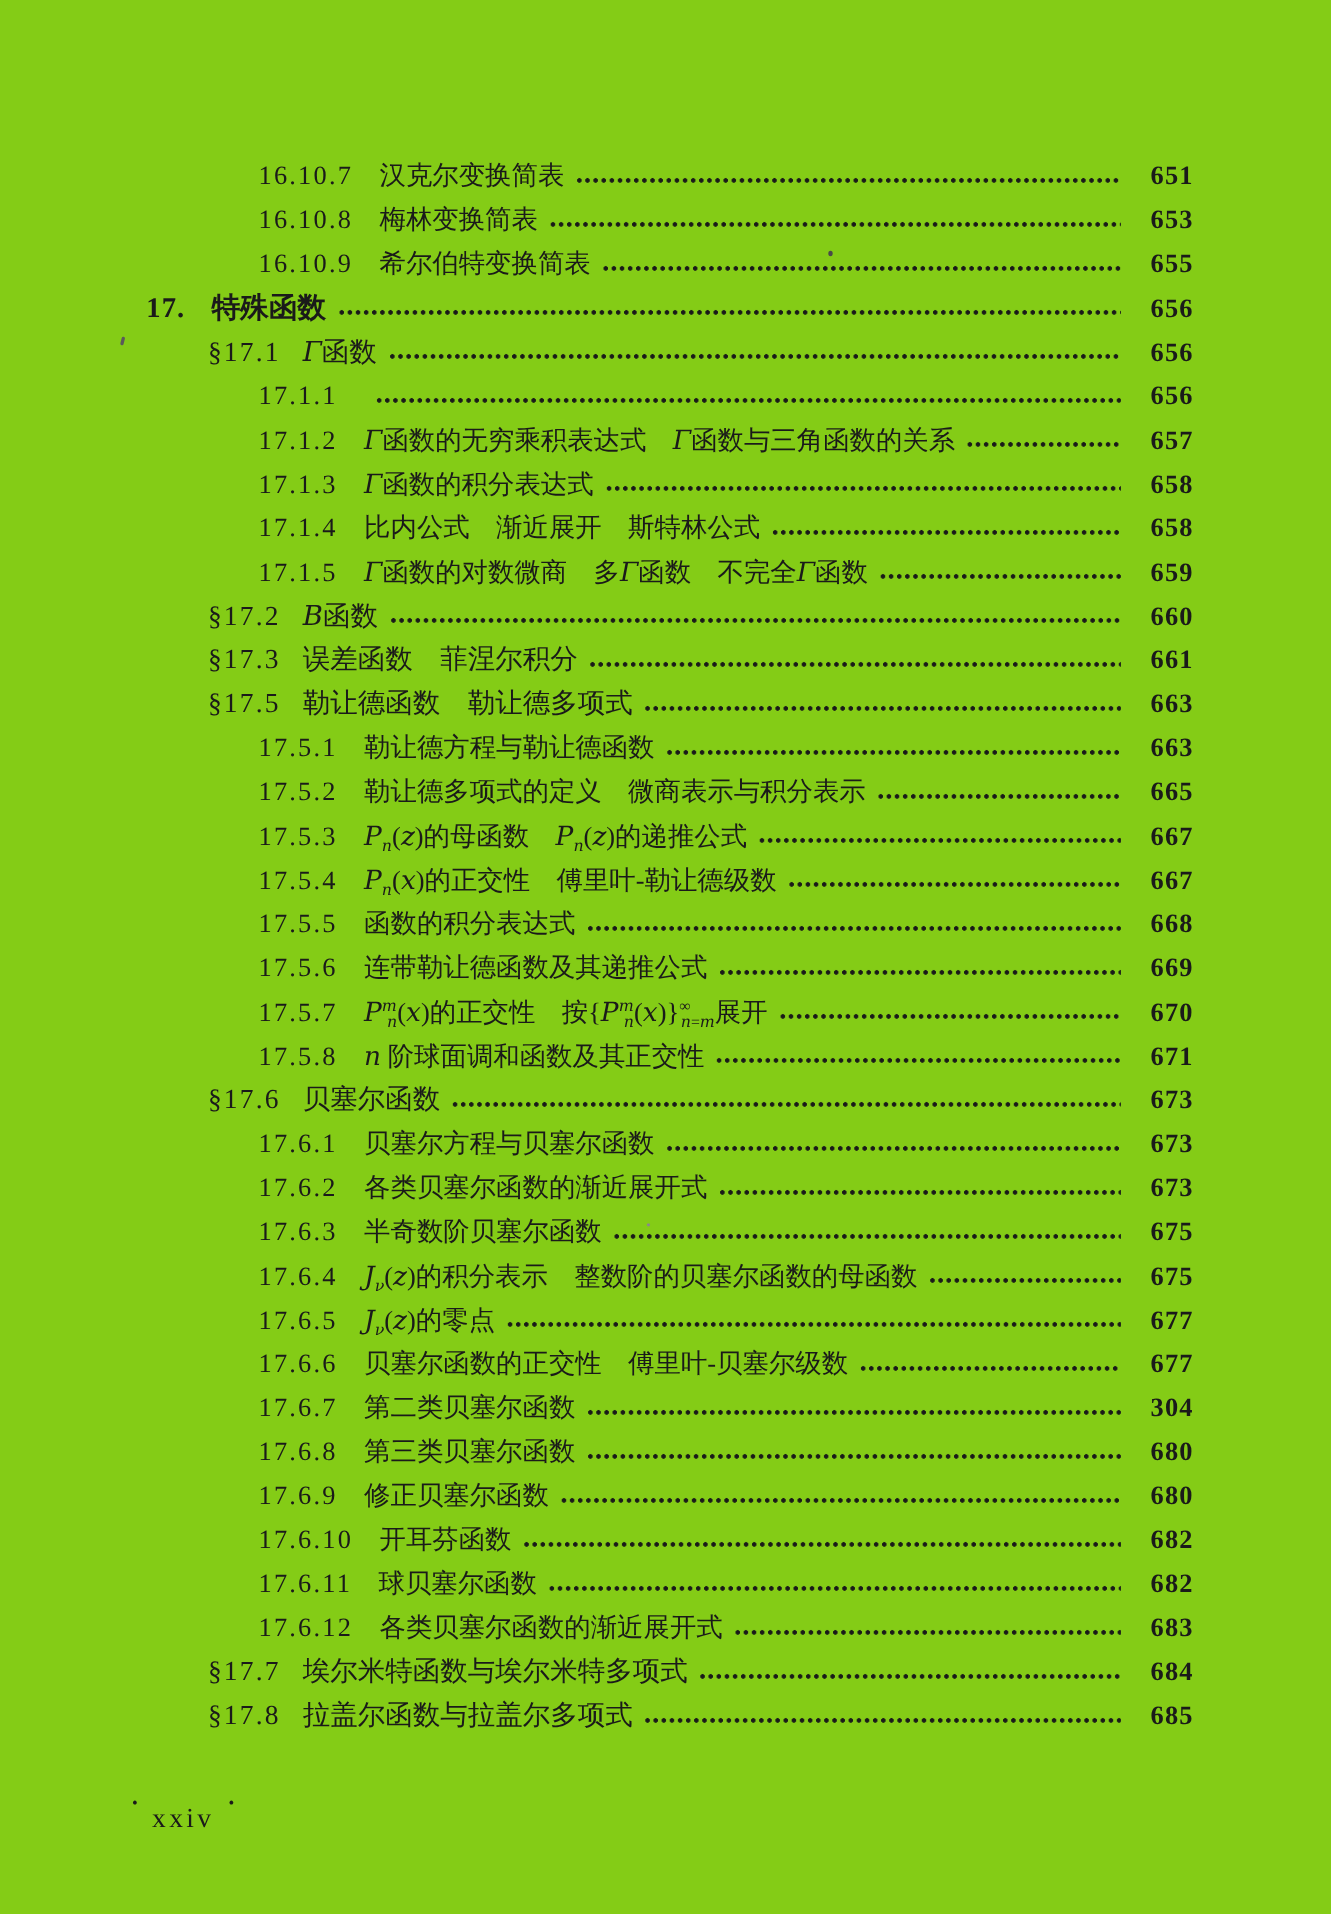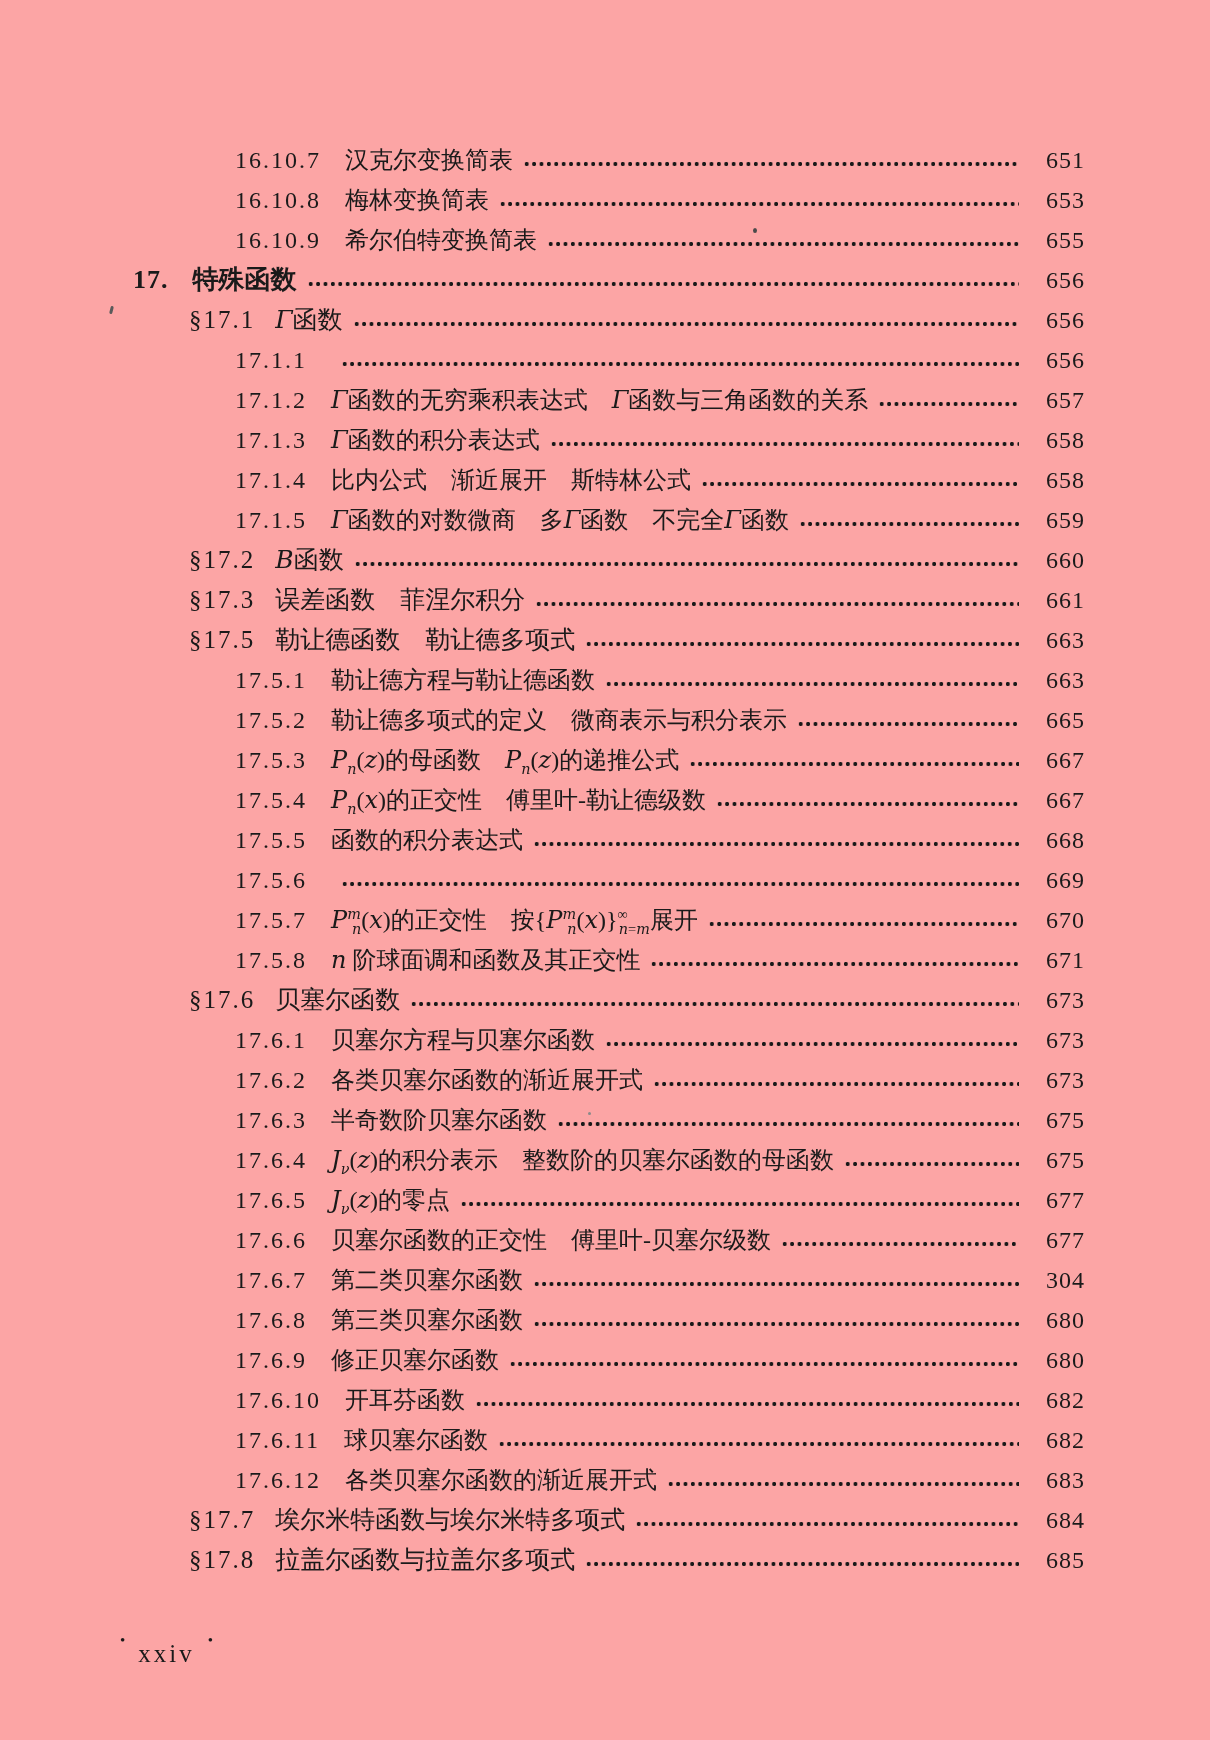--- a/index.html
+++ b/index.html
@@ -1,19 +1,19 @@
 <!DOCTYPE html>
 <html><head>
 <meta charset="utf-8">
 <style>
   html,body{margin:0;padding:0;}
   body{width:1210px;height:1740px;background:#f4f4f2;}
   .page{
     position:relative;width:1210px;height:1740px;overflow:hidden;
-    background:#fca5a5;
+    background:#84cc16;
     color:#1a1a1a;
     font-family:"Liberation Serif","DejaVu Serif",serif;
   }
   .toc{position:absolute;left:133px;top:140px;width:952px;}
   .row{display:flex;align-items:baseline;height:40px;line-height:40px;white-space:nowrap;}
   .lvl-sub{padding-left:102px;font-size:24px;}
   .lvl-section{padding-left:56px;font-size:25px;}
   .lvl-chapter{padding-left:0;font-size:26px;font-weight:bold;}
   .num{flex:0 0 auto;letter-spacing:2px;margin-right:24px;}
   .lvl-chapter .num{letter-spacing:1px;}
@@ -25,21 +25,21 @@
   sub{vertical-align:sub;}
   sup + sub{margin-left:-0.62em;}
   .leader{
     flex:1 1 auto;align-self:stretch;min-width:14px;
     margin-left:10px;margin-right:14px;
     background-image:radial-gradient(circle,#191919 1.8px,rgba(0,0,0,0) 2.3px);
     background-size:7.4px 8px;
     background-repeat:repeat-x;
     background-position:0 62%;
   }
-  .page-num{flex:0 0 auto;min-width:52px;text-align:right;font-size:24px;letter-spacing:1px;font-weight:400;}
+  .page-num{flex:0 0 auto;min-width:52px;text-align:right;font-size:24px;letter-spacing:1px;font-weight:700;}
   .footer{position:absolute;left:120px;top:1612px;display:flex;align-items:center;gap:13px;font-size:24px;}
   .footer .dot{font-size:15px;line-height:1;}
   .footer .roman{letter-spacing:3px;font-size:25px;margin-top:28px;}
   
   .speck{position:absolute;border-radius:50%;}
   .speck-1{left:110px;top:306px;width:3px;height:8px;border-radius:2px;transform:rotate(14deg);background:#5a5a5a;}
   .speck-2{left:753px;top:228px;width:4px;height:5px;background:#4a4a4a;}
   .speck-3{left:588px;top:1112px;width:3px;height:3px;background:#8a8a8a;}
 </style>
 </head>
@@ -149,20 +149,21 @@
     <span class="page-num">667</span>
   </div>
       <div class="row lvl-sub">
     <span class="num">17.5.5</span>
     <span class="title">函数的积分表达式</span>
     <span class="leader"></span>
     <span class="page-num">668</span>
   </div>
       <div class="row lvl-sub">
     <span class="num">17.5.6</span>
+    <span class="title">连带勒让德函数及其递推公式</span>
     <span class="leader"></span>
     <span class="page-num">669</span>
   </div>
       <div class="row lvl-sub">
     <span class="num">17.5.7</span>
     <span class="title"><i>P</i><sup><i>m</i></sup><sub><i>n</i></sub>(<i>x</i>)的正交性　按{<i>P</i><sup><i>m</i></sup><sub><i>n</i></sub>(<i>x</i>)}<sup>∞</sup><sub><i>n</i>=<i>m</i></sub>展开</span>
     <span class="leader"></span>
     <span class="page-num">670</span>
   </div>
       <div class="row lvl-sub">

